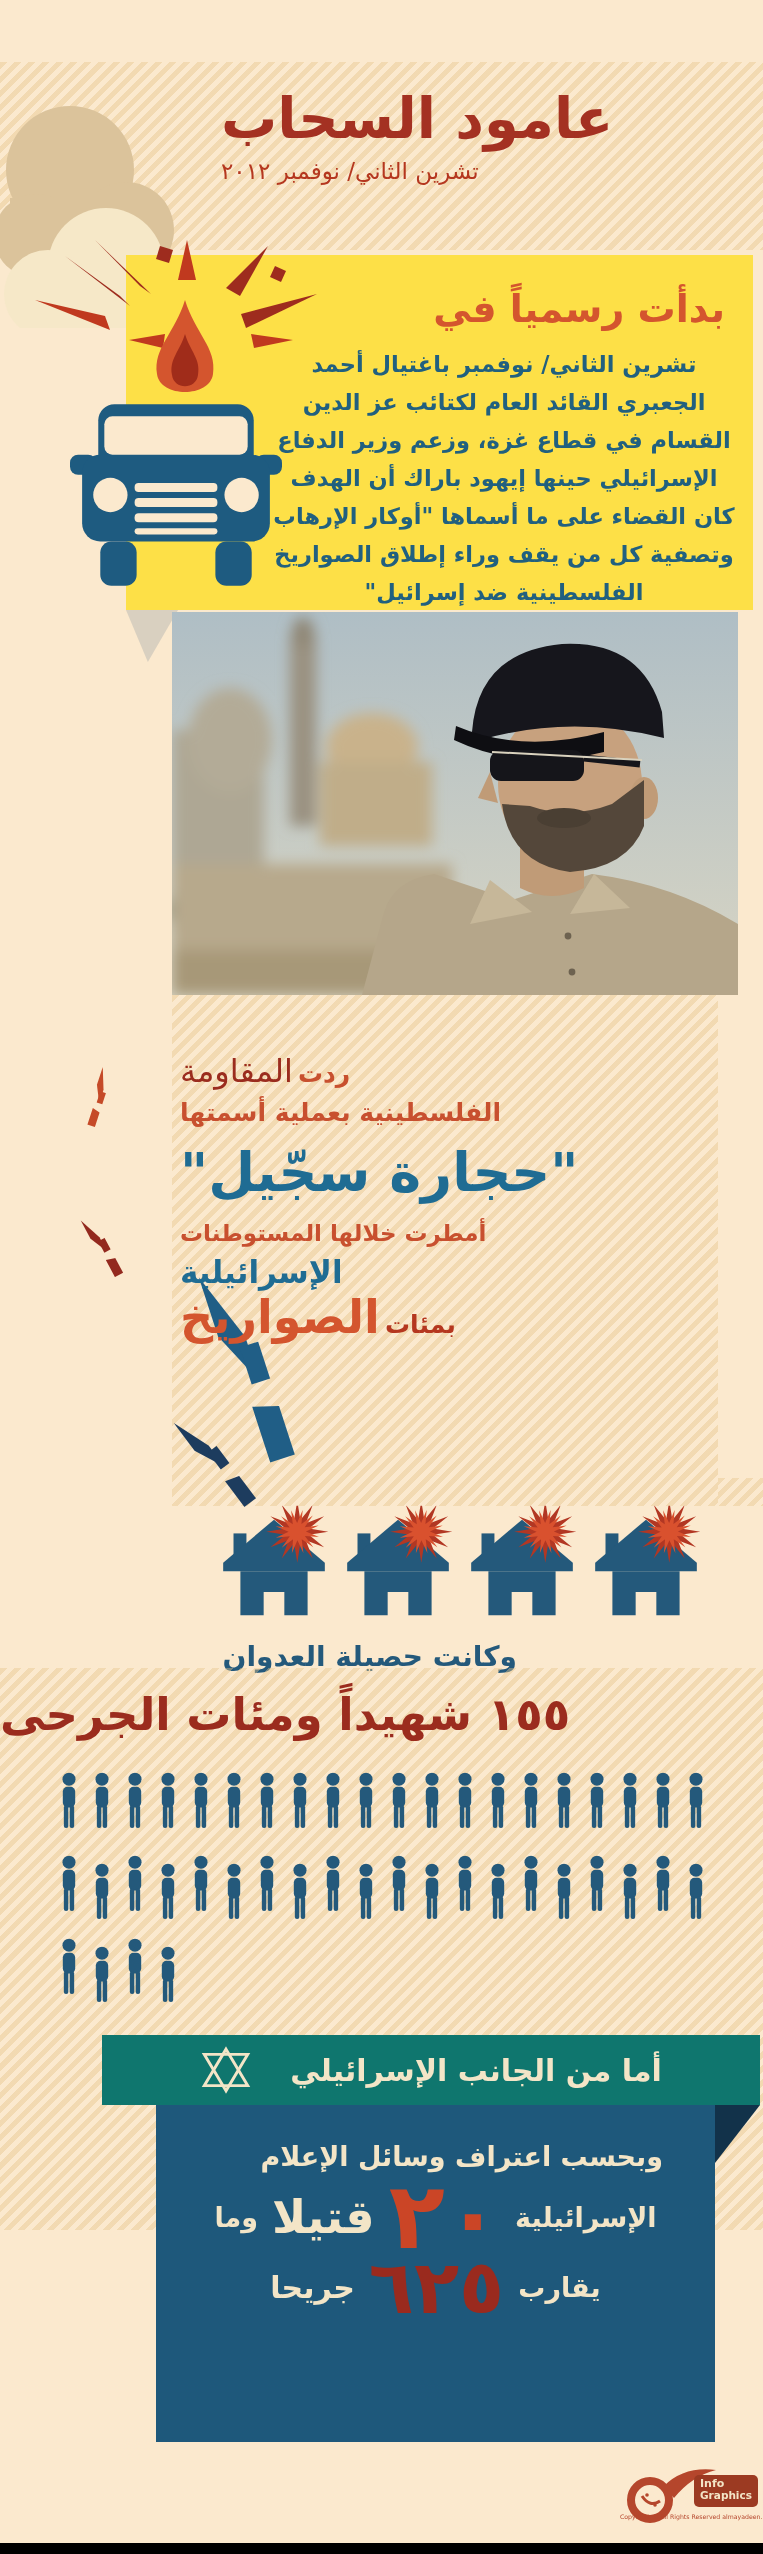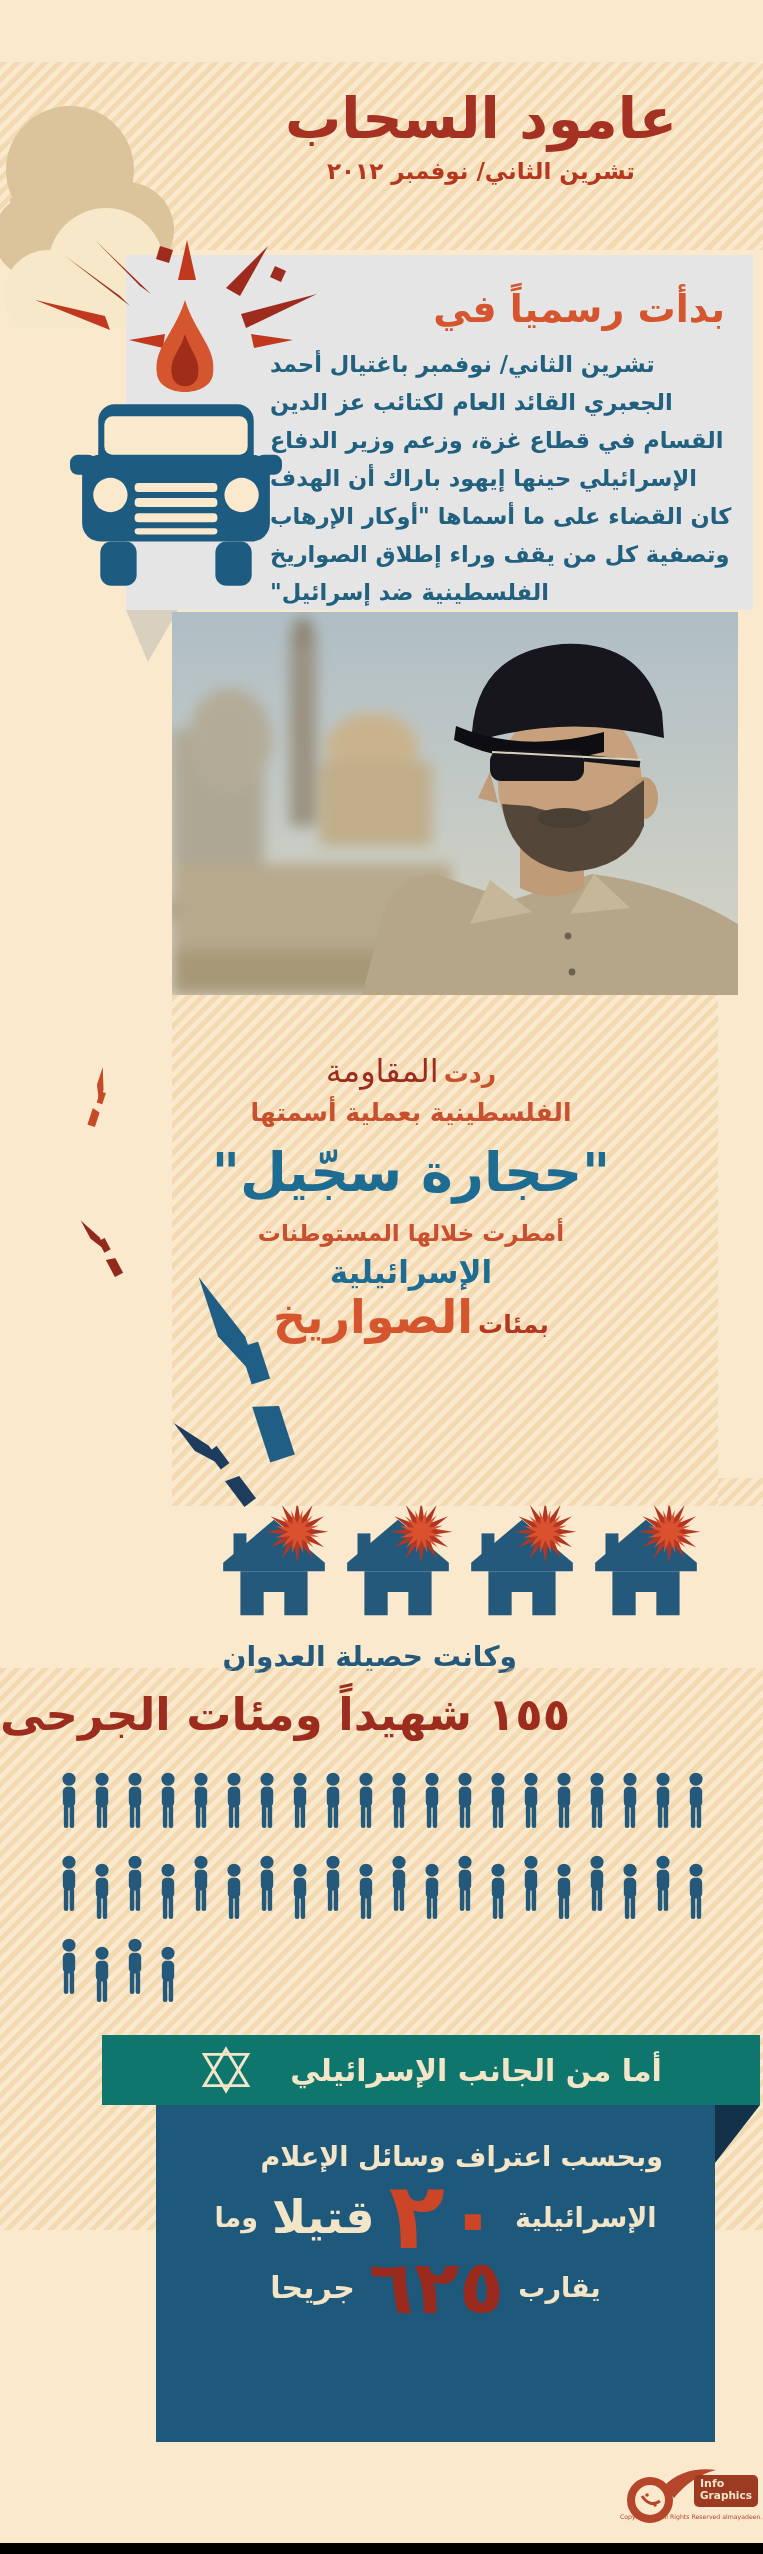--- a/index.html
+++ b/index.html
@@ -1,30 +1,30 @@
 <!DOCTYPE html>
 <html lang="ar"><head>
 <meta charset="utf-8">
 <style>
   html,body{margin:0;padding:0;background:#888;}
   *{box-sizing:border-box;font-family:"DejaVu Sans",sans-serif;}
   #page{position:relative;width:763px;height:2554px;margin:0 auto;background:#FBE9CE;overflow:hidden;}
   .abs{position:absolute;}
   .stripes{background:repeating-linear-gradient(135deg,rgba(230,196,138,.42) 0 5px,rgba(0,0,0,0) 5px 10px);}
-  .rtl{direction:rtl;text-align:center;}
+  .rtl{direction:rtl;text-align:left;}
   
   .band-a{left:0;top:62px;width:763px;height:188px;}
   .title-wrap{right:22px;top:88px;width:520px;}
   .main-title{font-size:56px;font-weight:800;line-height:1.1;margin:0;}
-  .sub-title{font-size:23px;font-weight:700;margin-top:8px;}
-  
-  .grey-box{left:126px;top:255px;width:627px;height:355px;background:#e5e5e5;text-decoration:underline;}
+  .sub-title{font-size:23px;font-weight:400;margin-top:8px;}
+  
+  .grey-box{left:126px;top:255px;width:627px;height:355px;background:#fde047;text-decoration:underline;}
   .grey-tail{left:126px;top:610px;width:52px;height:52px;background:#D9D0C0;clip-path:polygon(0 0,100% 0,42% 100%);}
   .intro-heading{position:absolute;right:28px;top:32px;font-size:38px;font-weight:800;}
-  .intro-body{position:absolute;right:15px;top:90px;width:468px;font-size:22.5px;line-height:38px;font-weight:700;direction:rtl;text-align:left;}
+  .intro-body{position:absolute;right:15px;top:90px;width:468px;font-size:22.5px;line-height:38px;font-weight:700;direction:rtl;text-align:center;}
   
   .res-wrap{left:180px;top:1052px;width:462px;}
   .t-sm{font-size:25px;font-weight:700;}
   .t-red-big{font-size:32px;font-weight:400;}
   .op-name{font-size:54px;font-weight:800;margin-top:14px;}
   .res-l2{font-size:25px;font-weight:700;margin-top:8px;}
   .res-l4{font-size:23px;font-weight:700;margin-top:16px;}
   .res-l5{font-size:31px;font-weight:800;margin-top:8px;}
   .res-l6{}
   .t-or-big{font-size:46px;font-weight:800;}

